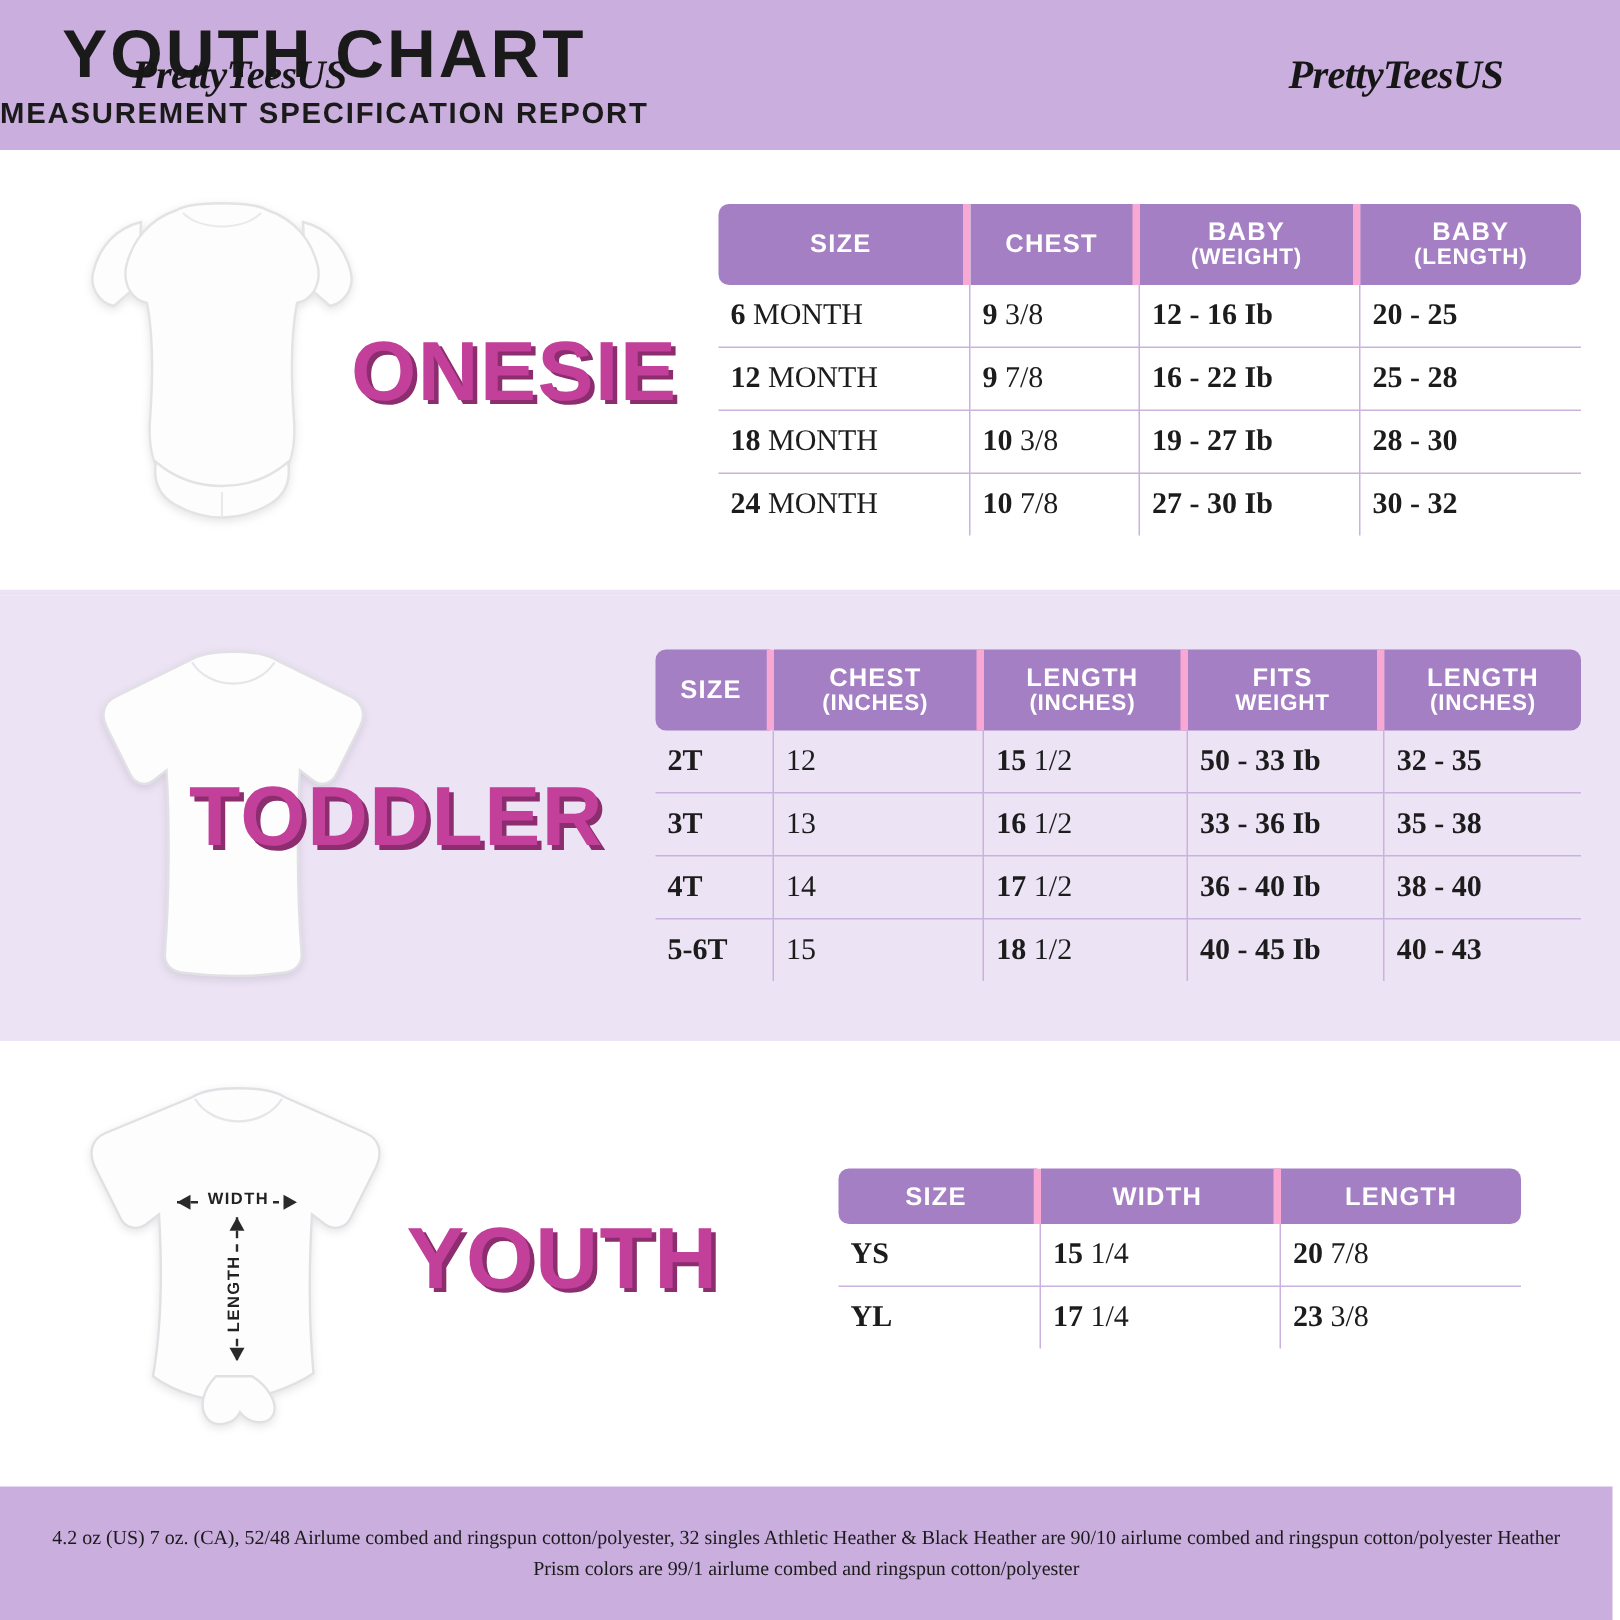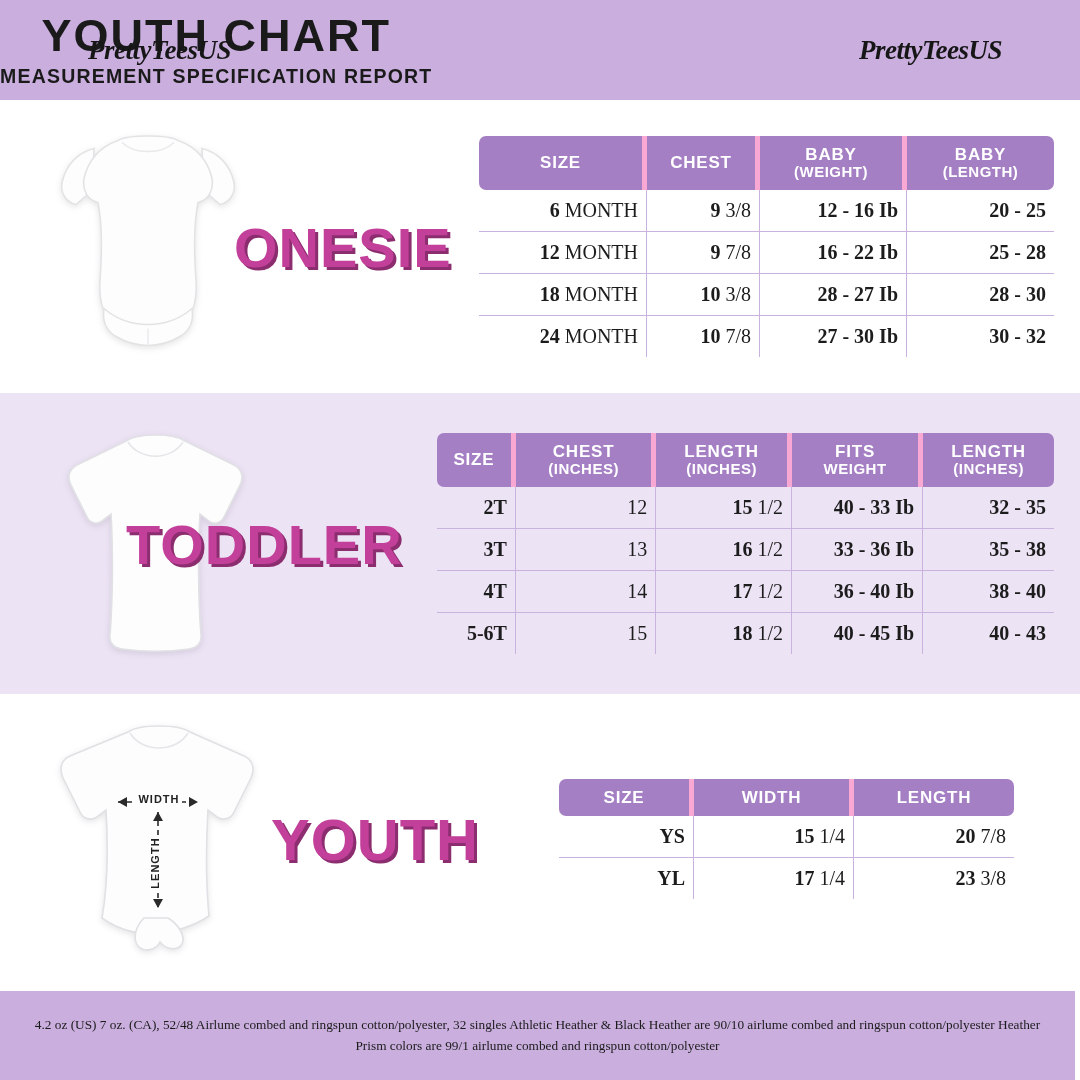--- a/index.html
+++ b/index.html
@@ -111,21 +111,21 @@
   table.sizes thead th .sm {
     display: block;
     font-size: 15px;
     font-weight: bold;
     letter-spacing: 0.5px;
   }
   table.sizes thead tr th:first-child { border-top-left-radius: 7px; border-bottom-left-radius: 7px; }
   table.sizes thead tr th:last-child  { border-top-right-radius: 7px; border-bottom-right-radius: 7px; }
 
   table.sizes tbody td {
-    text-align: right;
+    text-align: left;
     font-size: 20px;
     padding: 9px 8px;
     border-bottom: 1px solid #c9b2de;
     border-right: 1px solid #c9b2de;
     white-space: nowrap;
   }
   table.sizes tbody tr:last-child td { border-bottom: none; }
   table.sizes tbody td:last-child { border-right: none; }
   table.sizes tbody td .b { font-weight: bold; }
   table.sizes tbody td .n { font-weight: normal; }
@@ -251,21 +251,21 @@
           </tr>
           <tr>
             <td><span class="b">12</span> <span class="n">MONTH</span></td>
             <td><span class="b">9</span> <span class="n">7/8</span></td>
             <td><span class="b">16 - 22</span> <span class="b">Ib</span></td>
             <td><span class="b">25 - 28</span></td>
           </tr>
           <tr>
             <td><span class="b">18</span> <span class="n">MONTH</span></td>
             <td><span class="b">10</span> <span class="n">3/8</span></td>
-            <td><span class="b">28 - 27</span> <span class="b">Ib</span></td>
+            <td><span class="b">19 - 27</span> <span class="b">Ib</span></td>
             <td><span class="b">28 - 30</span></td>
           </tr>
           <tr>
             <td><span class="b">24</span> <span class="n">MONTH</span></td>
             <td><span class="b">10</span> <span class="n">7/8</span></td>
             <td><span class="b">27 - 30</span> <span class="b">Ib</span></td>
             <td><span class="b">30 - 32</span></td>
           </tr>
         </tbody>
       </table>
@@ -311,21 +311,21 @@
             <th><span>LENGTH</span><span class="sm">(INCHES)</span></th>
             <th><span>FITS</span><span class="sm">WEIGHT</span></th>
             <th><span>LENGTH</span><span class="sm">(INCHES)</span></th>
           </tr>
         </thead>
         <tbody>
           <tr>
             <td><span class="b">2T</span></td>
             <td><span class="n">12</span></td>
             <td><span class="b">15</span> <span class="n">1/2</span></td>
-            <td><span class="b">40 - 33</span> <span class="b">Ib</span></td>
+            <td><span class="b">50 - 33</span> <span class="b">Ib</span></td>
             <td><span class="b">32 - 35</span></td>
           </tr>
           <tr>
             <td><span class="b">3T</span></td>
             <td><span class="n">13</span></td>
             <td><span class="b">16</span> <span class="n">1/2</span></td>
             <td><span class="b">33 - 36</span> <span class="b">Ib</span></td>
             <td><span class="b">35 - 38</span></td>
           </tr>
           <tr>

